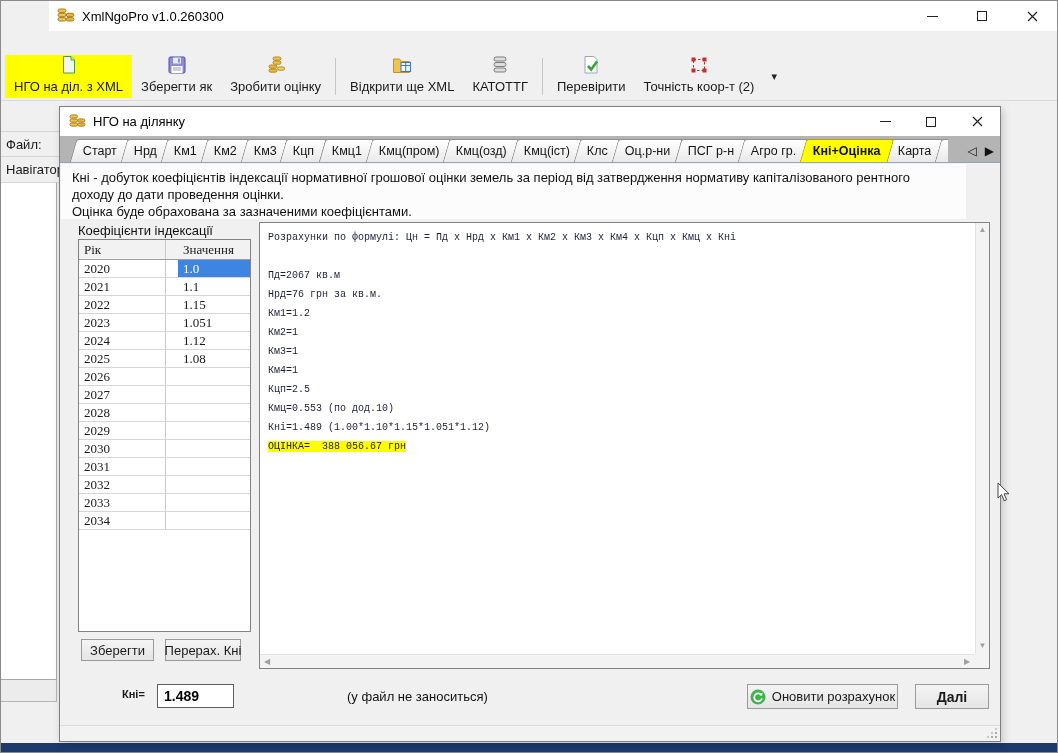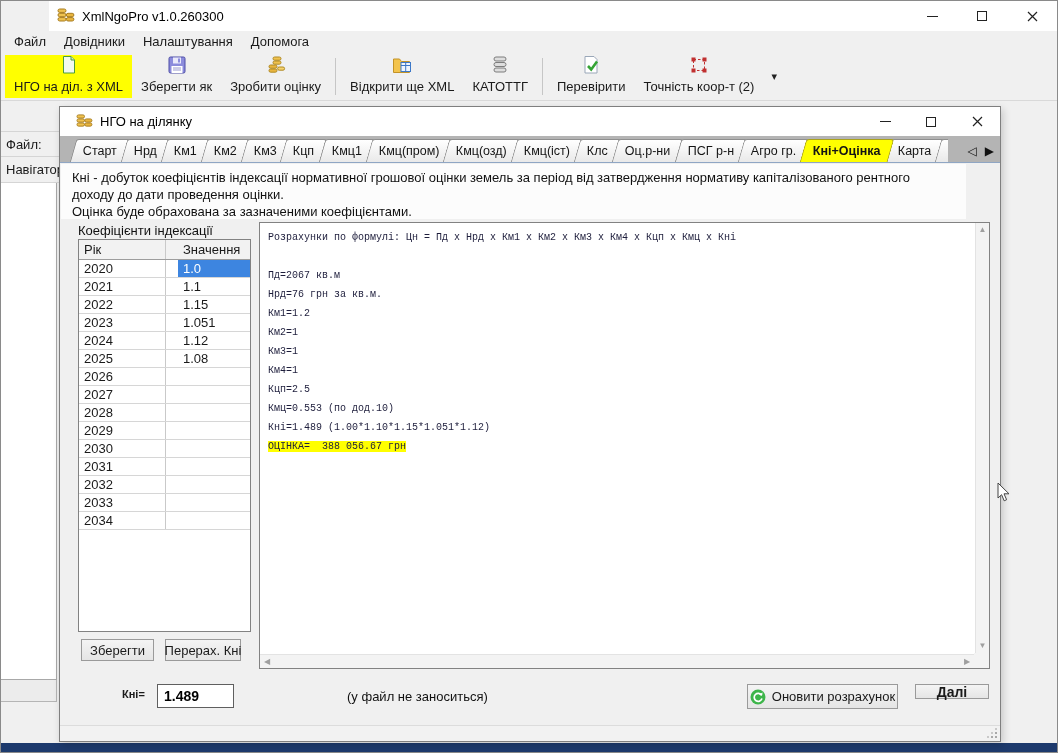--- a/index.html
+++ b/index.html
@@ -43,21 +43,21 @@
   .nav-panel{position:absolute; left:0; top:82px; width:56px; height:497px; background:#ffffff;
     border-right:1px solid #a8a8a8; border-bottom:1px solid #a8a8a8;}
   .nav-stub{position:absolute; left:0; top:579px; width:56px; height:22px; background:#ececec;
     border-right:1px solid #b5b5b5; border-bottom:1px solid #b5b5b5;}
   .bottom-strip{position:absolute; left:0; bottom:0; right:0; height:9px; background:#1d3a6d;}
 
   
   .dialog{position:absolute; left:58px; top:105px; width:942px; height:636px;
     background:#f0f0f0; border:1px solid #7f7f7f; box-shadow:2px 3px 8px rgba(0,0,0,.18);}
   .dlg-titlebar{position:absolute; left:0; top:0; right:0; height:29px; background:#ffffff;
-    display:flex; align-items:center; padding-left:16px;}
+    display:flex; align-items:center; padding-left:9px;}
   .dlg-titlebar .dlg-title{margin-left:7px; color:#000;}
   .dlg-controls{position:absolute; right:0; top:0; height:29px; display:flex;}
   .dlg-btn{width:46px; height:29px; display:flex; align-items:center; justify-content:center;}
 
   
   .tabbar{position:absolute; left:0; top:29px; right:0; height:27px; background:#b4b4b4;
     border-bottom:1px solid #8fa6c4; display:flex; align-items:flex-end;}
   .tabs{display:flex; align-items:flex-end; padding-left:13px; height:27px; overflow:hidden;
     width:calc(100% - 52px);}
   .tab{height:23px; line-height:22px; padding:0 9px; margin-right:-3px; position:relative;
@@ -70,21 +70,21 @@
   .tabnav .prev::before{content:"◁";}
   .tabnav .next::before{content:"▶";}
 
   
   .desc{position:absolute; left:1px; top:57px; width:905px; height:55px; background:#fcfcfc;
     padding:5px 11px; line-height:17px; color:#111;}
 
   
   .coeff-title{position:absolute; left:18px; top:116px; font-size:13px; color:#111;}
   .coeff-table{position:absolute; left:18px; top:132px; width:173px; height:393px;
-    background:#ffffff; border:1px solid #828282;}
+    background:#ffffff; border:1px solid #828282;font-family:Liberation Serif, serif;}
   .thead{display:flex; height:20px; background:#f2f2f2; border-bottom:1px solid #9d9d9d; font-size:13px;}
   .thead .tcell{line-height:19px;}
   .tcell{padding:0 5px; overflow:hidden; white-space:nowrap;}
   .tcell.year{width:87px; border-right:1px solid #c9c9c9;}
   .tcell.val{flex:1;margin-left:12px;}
   .trow{display:flex; height:18px; border-bottom:1px solid #d6d6d6; font-size:13px;}
   .trow .tcell{line-height:17px;}
   .trow.selected .tcell.val{background:#3d85e0; color:#ffffff;}
 
   .btn{position:absolute; height:22px; background:linear-gradient(#f4f4f4,#e5e5e5);
@@ -115,21 +115,21 @@
   .hscroll .left::before{content:"◀";} .hscroll .right::before{content:"▶";}
   .scorner{position:absolute; right:0; bottom:0; width:15px; height:15px; background:#f3f3f3;}
 
   
   .kni-label{position:absolute; left:62px; top:581px; font-weight:bold; font-size:11px;}
   .kni-input{position:absolute; left:97px; top:577px; width:77px; height:24px;
     border:1px solid #5f5f5f; font-family:"Liberation Sans",sans-serif; font-weight:bold;
     font-size:14px; padding:0 6px; background:#fff;}
   .kni-note{position:absolute; left:287px; top:582px; color:#111;}
   .btn-update{left:687px; top:577px; width:151px; height:25px; gap:6px;}
-  .btn-next{left:855px; top:577px; width:74px; height:15px; font-weight:bold; font-size:14px;}
+  .btn-next{left:855px; top:577px; width:74px; height:25px; font-weight:bold; font-size:14px;}
 
   .statusbar{position:absolute; left:0; right:0; bottom:0; height:16px; background:#f2f2f2;
     border-top:1px solid #dcdcdc;}
   .grip{position:absolute; right:3px; bottom:3px; width:9px; height:9px;}
   .grip::before{content:""; position:absolute; right:0; bottom:0; width:2px; height:2px;
     background:#a9a9a9;
     box-shadow:-4px 0 #a9a9a9, 0 -4px #a9a9a9, -4px -4px #c9c9c9, -8px 0 #c9c9c9, 0 -8px #c9c9c9;}
 
   .cursor{position:absolute; left:996px; top:481px; z-index:50;}
 </style>
@@ -159,27 +159,20 @@
           <span class="glyph-max"></span>
         </div>
       <div class="win-btn">
         <svg width="11" height="11" viewBox="0 0 11 11">
             <path d="M1 1 L10 10 M10 1 L1 10" stroke="#222" stroke-width="1.2"></path>
           </svg>
       </div>
     </div>
   </div>
 
-  <div class="menubar">
-
-  <span class="menu-item">Файл</span>
-      <span class="menu-item">Довідники</span>
-      <span class="menu-item">Налаштування</span>
-      <span class="menu-item">Допомога</span>
-    </div>
 
   <div class="toolbar">
     <div class="tbtn hl-yellow">
       <span class="ticon">
         <svg width="22" height="22" viewBox="0 0 22 22">
           <path d="M5.5 2.5 h7.5 l3.5 3.5 v13 H5.5 z" fill="#f2faee" stroke="#4a9c3e"></path>
           <path d="M13 2.5 v3.5 h3.5" fill="#cfe8c4" stroke="#4a9c3e"></path>
         </svg>
       </span>
       <span class="tlabel">НГО на діл. з XML</span>

